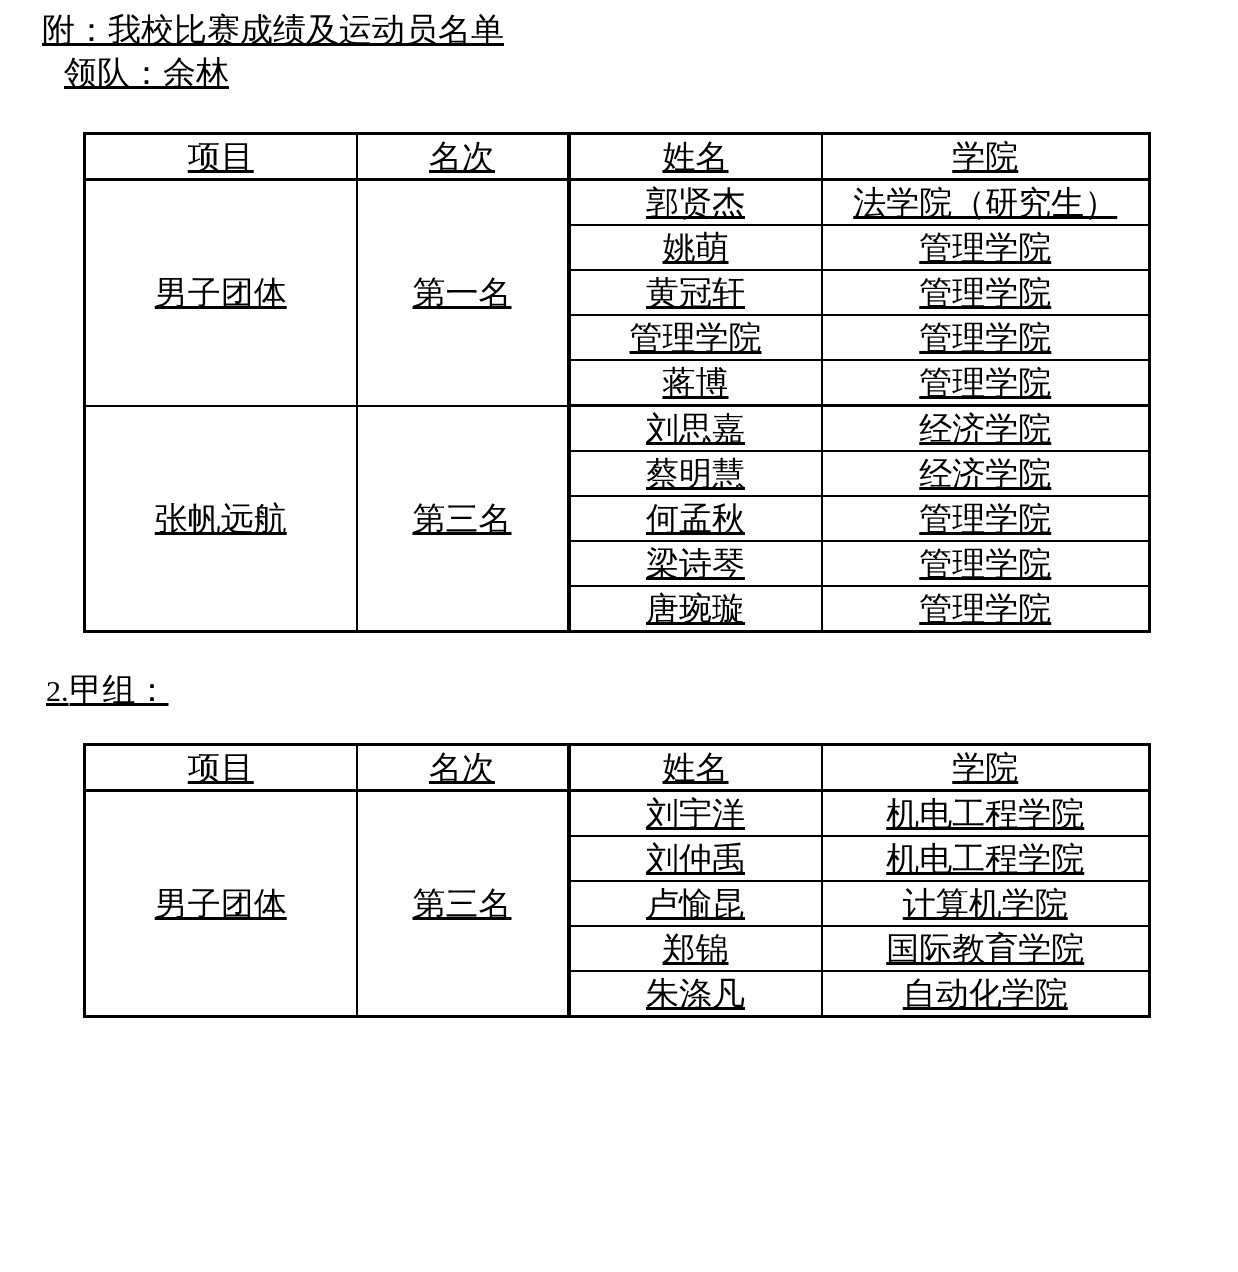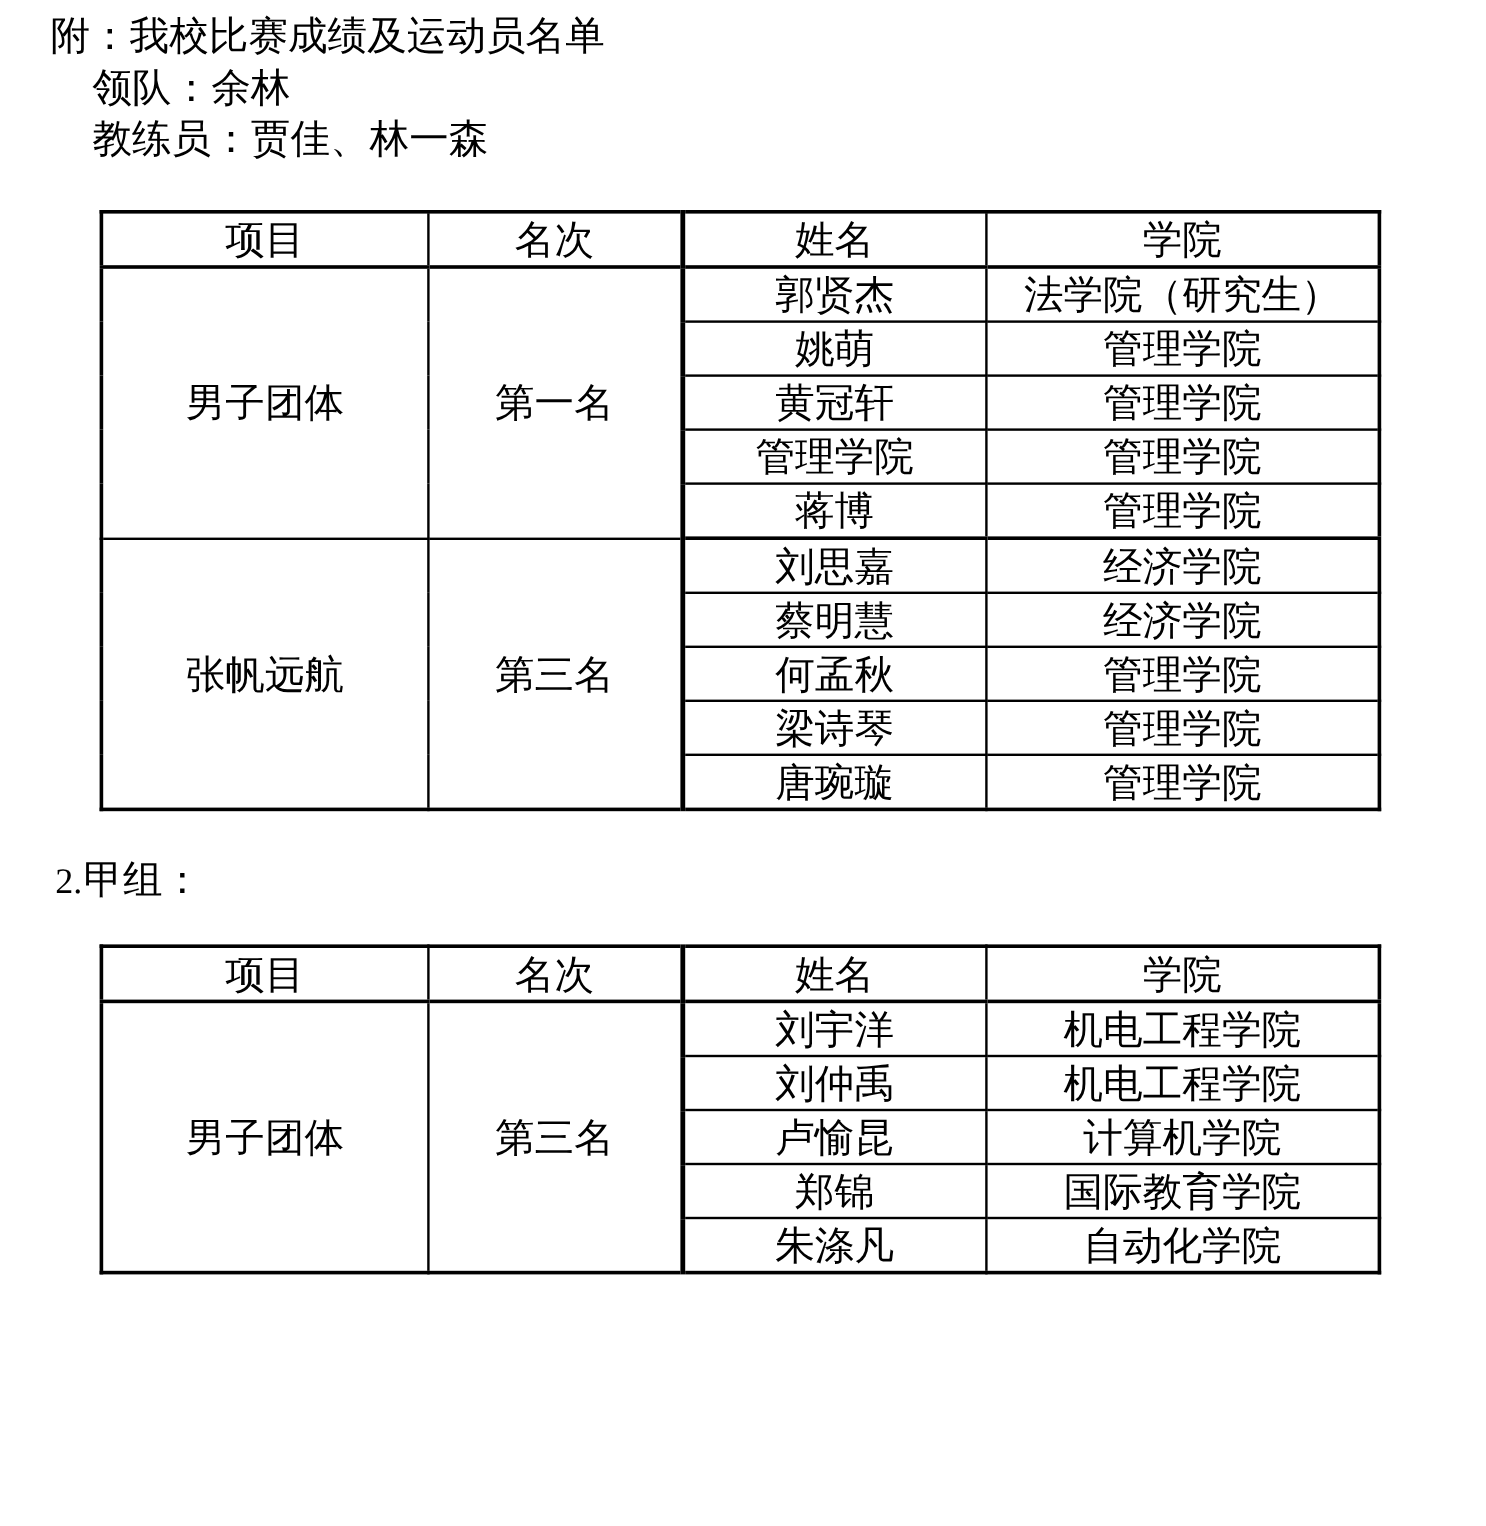--- a/index.html
+++ b/index.html
@@ -8,29 +8,30 @@
     width: 1238px;
     height: 1272px;
     box-sizing: border-box;
     background: #ffffff;
     color: #000000;
     font-family: "Liberation Sans", sans-serif;
     font-size: 33px;
     line-height: 43px;
     padding: 8px 0 0 42px;
     overflow: hidden;
+    text-decoration: underline;
   }
   p { margin: 0; }
   .group-heading { margin-left: 4px; }
   .num {
     font-family: "Liberation Serif", serif;
     font-size: 30px;
     padding-right: 1px;
   }
-  .indent { margin-left: 35px; }
+  .indent { margin-left: 22px; }
 
   table.results {
     border-collapse: collapse;
     table-layout: fixed;
     width: 1065px;
     margin-left: 41px;
     border: 3px solid #000;
     padding-left: 48px;
   }
   table.results th, table.results td {
@@ -51,21 +52,20 @@
   .sec-2-heading { margin-top: 35px; }
 </style>
 </head>
 <body>
 
 <div class="page">
 
   <p class="title">附：我校比赛成绩及运动员名单</p>
 
   <p class="indent">领队：余林</p>
-  <p class="indent">教练员：贾佳、林一森</p>
 
   <table class="results tbl-1">
     <colgroup>
       <col style="width:272px">
       <col style="width:212px">
       <col style="width:253px">
       <col style="width:328px">
     </colgroup>
     <tbody>
         <tr>

